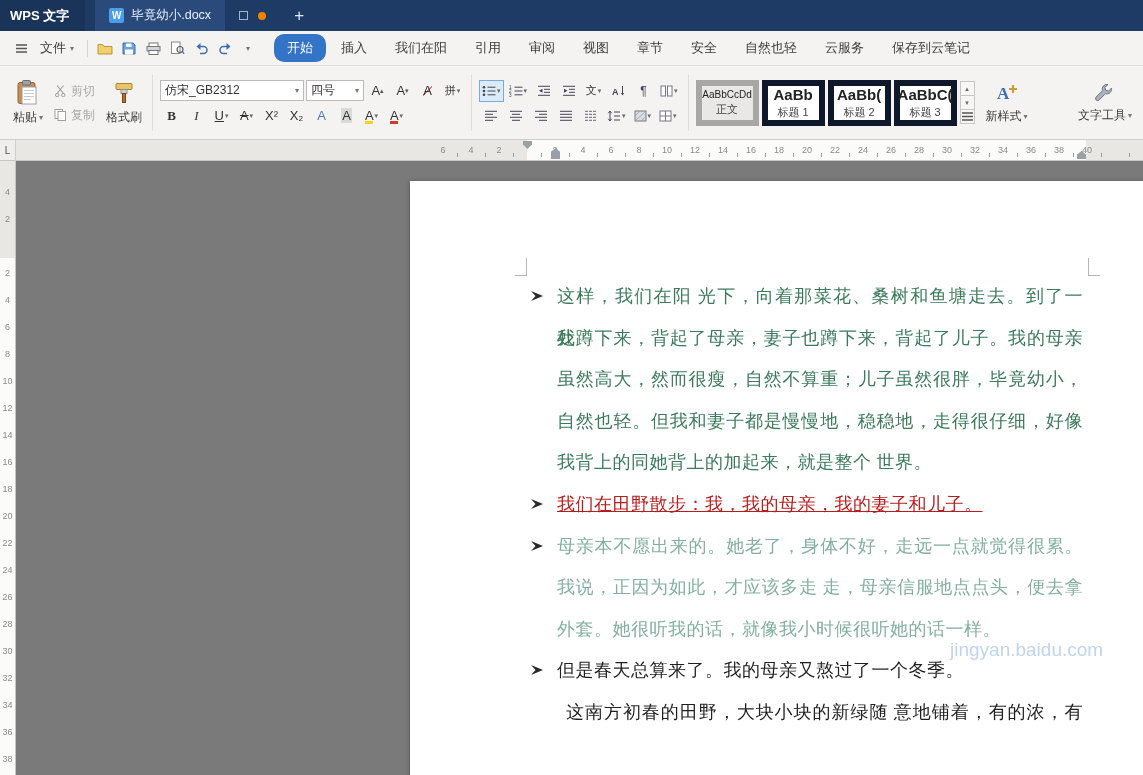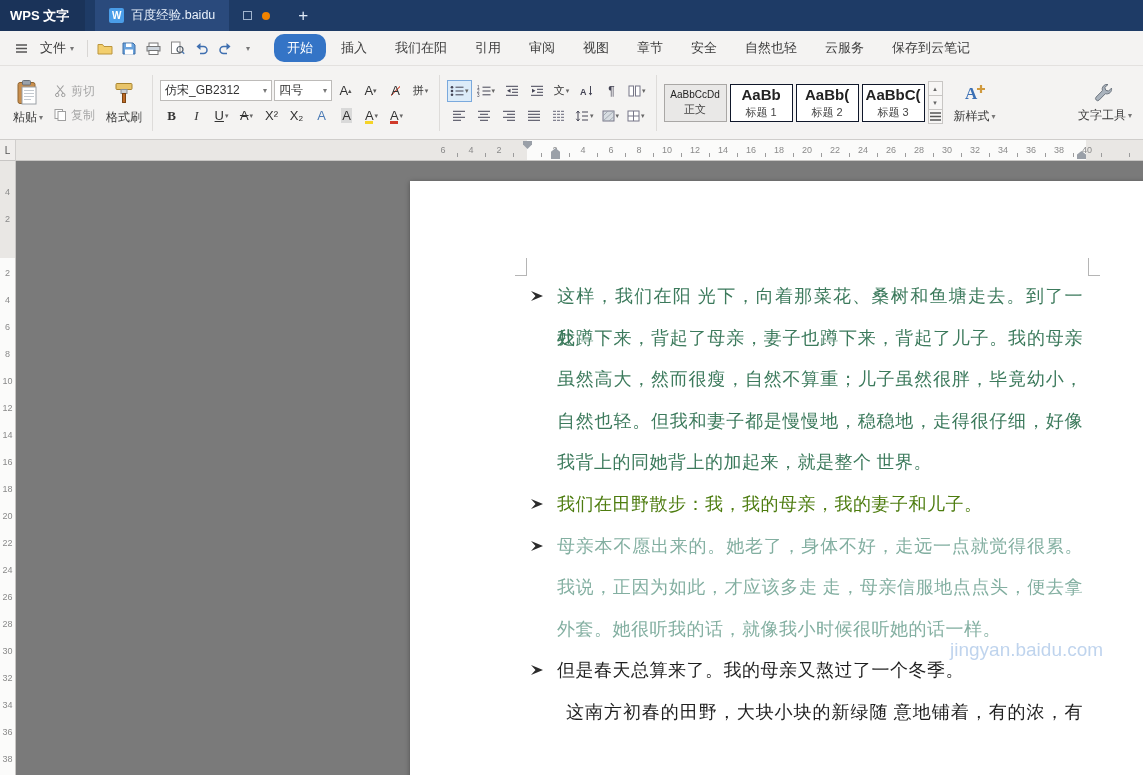--- a/index.html
+++ b/index.html
@@ -59,21 +59,21 @@
   .ib-italic .g { font-style:italic; font-family:"Liberation Serif",serif; }
   .ib-underline .g { text-decoration:underline; }
   .ib-strikethrough .g { text-decoration:line-through; }
   .ib-clear-format .g { background:linear-gradient(135deg,transparent 46%,#e07a6a 46%,#e07a6a 56%,transparent 56%); }
   .ib-text-effects .g { color:#4a7ab5; }
   .ib-char-shading .g { background:#d9d9d9; padding:0 1px; }
   .ib-asian-layout .g, .ib-phonetic .g { font-size:11px; }
   .ib-show-marks .g { font-size:12px; color:#445; }
   
   .styles-wrap { display:flex; align-items:center; gap:3px; padding:0 4px; }
-  .stylebox { width:63px; height:38px; background:#fff; border:1px solid #0f172a; display:flex;
+  .stylebox { width:63px; height:46px; background:#fff; border:6px solid #0f172a; display:flex;
     flex-direction:column; align-items:center; justify-content:center; gap:2px; }
   .stylebox.selected { background:#e9e8e7; border-color:#a9a7a5; }
   .stylebox .prev { font-size:10px; color:#222; white-space:nowrap; }
   .stylebox.hstyle .prev { font-size:15px; font-weight:bold;text-align:right; }
   .stylebox .sname { font-size:11px; color:#444; white-space:nowrap; }
   .gal-scroll { display:flex; flex-direction:column; width:15px; }
   .gal-cell { height:15px; border:1px solid #c8c6c4; background:#f7f6f5; display:flex;
     align-items:center; justify-content:center; font-size:7px; color:#666; margin-top:-1px; }
   
   .hruler { position:absolute; top:140px; left:0; right:0; height:21px; background:#e9e7e4;
@@ -118,21 +118,21 @@
 </style>
 </head>
 <body>
 
 <div class="titlebar">
   <div class="wps-logo">
     <span>WPS 文字</span>
   </div>
   <div class="doc-tab">
     <span class="doc-icon">W</span>
-    <span>百度经验.baidu</span>
+    <span>毕竟幼小.docx</span>
   </div>
   <div class="tab-restore"></div>
   <div class="unsaved-dot"></div>
   <div class="new-tab">+</div>
 </div>
 
 <div class="menubar">
   <div class="mb-icon">
       <svg width="13" height="11">
         <path d="M1 2h11M1 5.5h11M1 9h11" stroke="#555" stroke-width="1.4"></path>
@@ -250,21 +250,21 @@
         </span>
       <span class="blabel">
           <span>格式刷</span>
         </span>
     </div>
   </div>
   <div class="vline"></div>
 
   <div class="fontgrp">
     <div class="frow">
-      <div class="combo" style="width:112px;">
+      <div class="combo" style="width:144px;">
         <span>仿宋_GB2312</span>
         <span class="combo-arr">▾</span>
       </div>
       <div class="combo" style="width:58px;">
         <span>四号</span>
         <span class="combo-arr">▾</span>
       </div>
       <div id="font-row1" class="frow">
           <div class="sbtn ib-grow-font">
             <span class="g">A</span>
@@ -587,21 +587,21 @@
         <div class="line" style="color: rgb(60, 122, 92);">虽然高大，然而很瘦，自然不算重；儿子虽然很胖，毕竟幼小，</div>
         <div class="line" style="color: rgb(60, 122, 92);">自然也轻。但我和妻子都是慢慢地，稳稳地，走得很仔细，好像</div>
         <div class="line end" style="color: rgb(60, 122, 92);">我背上的同她背上的加起来，就是整个 世界。</div>
       </div>
       <div class="para">
         <span class="bullet">
           <svg width="14" height="12">
             <path d="M1 1 L13 6 L1 11 L5.5 6 Z" fill="#2b2b2b"></path>
           </svg>
         </span>
-        <div class="line end" style="color: #4d7c0f;">我们在田野散步：我，我的母亲，我的妻子和儿子。</div>
+        <div class="line end" style="color: #b91c1c; text-decoration: underline;">我们在田野散步：我，我的母亲，我的妻子和儿子。</div>
       </div>
       <div class="para">
         <span class="bullet">
           <svg width="14" height="12">
             <path d="M1 1 L13 6 L1 11 L5.5 6 Z" fill="#2b2b2b"></path>
           </svg>
         </span>
         <div class="line" style="color: rgb(131, 175, 161);">母亲本不愿出来的。她老了，身体不好，走远一点就觉得很累。</div>
         <div class="line" style="color: rgb(131, 175, 161);">我说，正因为如此，才应该多走 走，母亲信服地点点头，便去拿</div>
         <div class="line end" style="color: rgb(131, 175, 161);">外套。她很听我的话，就像我小时候很听她的话一样。</div>

